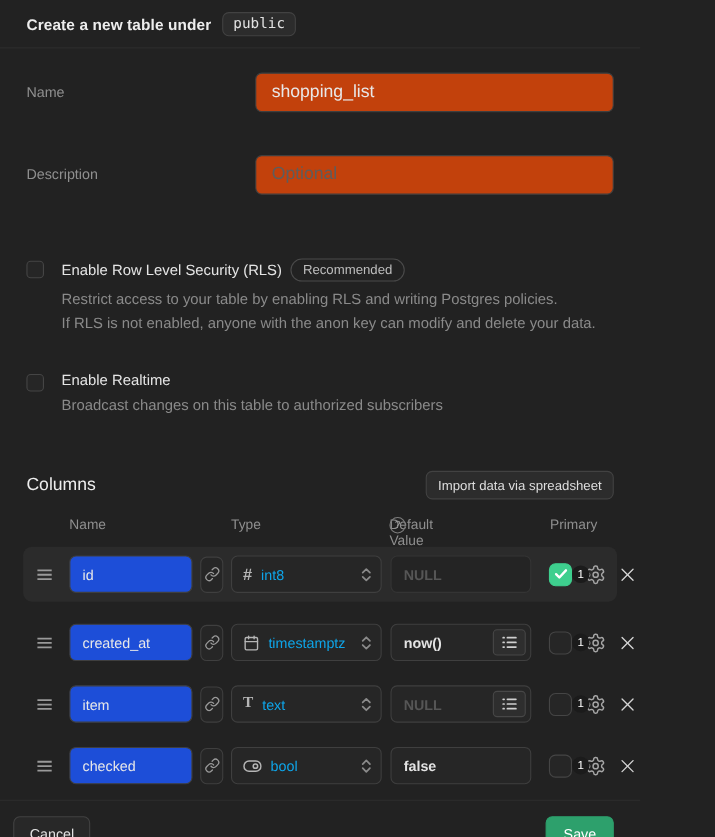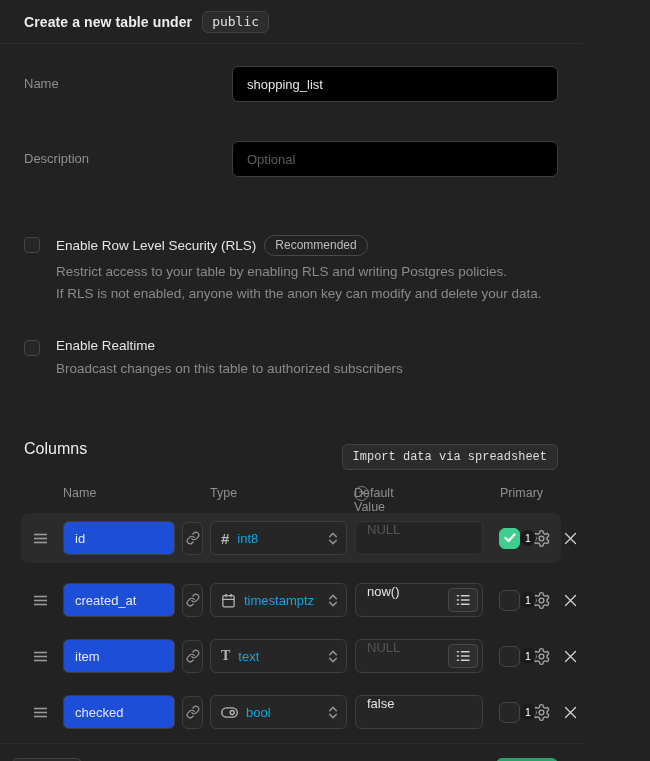--- a/index.html
+++ b/index.html
@@ -24,22 +24,22 @@
     background:#2c2c2c; border:1px solid #424242; border-radius:6px;
     padding:3px 9px 4px; line-height:1;
   }
 
   
   .form-section { padding:22px 24px 0; }
   .form-row { display:flex; align-items:flex-start; margin-bottom:39px; }
   .form-row:last-child { margin-bottom:33px; }
   .form-label { width:208px; flex:0 0 208px; color:#8f8f8f; font-size:13px; padding-top:10px; }
   .text-input {
-    flex:1; height:36px; background:#000000; border:1px solid #3f3f3f;
-    border-radius:6px; color:#e8e8e8; font-size:13px; padding:0 14px;
+    flex:1; height:36px; background:#c2410c; border:1px solid #3f3f3f;
+    border-radius:6px; color:#e8e8e8; font-size:16px; padding:0 14px;
     font-family:"Liberation Sans", sans-serif; outline:none;
   }
   .text-input::placeholder { color:#5d5d5d; }
 
   .divider { height:1px; background:#2d2d2d; width:100%; }
 
   
   .toggles-section { padding:25px 24px 0; }
   .toggle-row { display:flex; gap:16px; margin-bottom:33px; }
   .checkbox {
@@ -55,22 +55,21 @@
   }
   .toggle-desc { color:#8a8a8a; font-size:13.5px; line-height:22px; }
 
   
   .columns-section { padding:15px 24px 0; flex:1; }
   .columns-head { display:flex; align-items:center; justify-content:space-between; margin-bottom:16px;gap:32px; }
   .columns-title { font-size:16px; font-weight:500; color:#ededed; }
   .import-btn {
     background:#2c2c2c; border:1px solid #424242; border-radius:6px;
     color:#dedede; font-size:12px; padding:5px 10px; cursor:pointer;
-    font-family:Liberation Mono, monospace;
-    margin-top:16px;
+    font-family:Liberation Sans, sans-serif;
   }
   .rows-wrap { margin:0 -3px; }
   .cols-header { position:relative; height:17px; margin-bottom:10px; color:#8f8f8f; font-size:12.5px; }
   .cols-header span { position:absolute; top:0; display:inline-flex; align-items:center; gap:6px; }
   .ch-name { left:42px; } .ch-type { left:189px; } .ch-default { left:333px; } .ch-primary { left:479px; }
   .help-icon {
     width:15px; height:15px; border:1.2px solid #7d7d7d; border-radius:50%;
     display:inline-flex; align-items:center; justify-content:center;
     font-size:9.5px; color:#9a9a9a;
   }
@@ -95,21 +94,21 @@
     width:137px; flex:0 0 137px; height:34px; margin-right:8px;
     background:#262626; border:1px solid #3f3f3f; border-radius:6px;
     display:flex; align-items:center; padding:0 7px 0 10px; gap:8px; cursor:pointer;
   }
   .type-ic { color:#b5b5b5; display:inline-flex; flex:0 0 auto; font-weight:700; }
   .type-label { color:#0ea5e9; font-size:13px; flex:1; overflow:hidden; white-space:nowrap; }
   .chevrons { color:#8a8a8a; display:inline-flex; flex:0 0 auto; }
   .default-field {
     width:128px; flex:0 0 128px; height:34px; margin-right:16px; position:relative;
     background:#262626; border:1px solid #3f3f3f; border-radius:6px;
-    display:flex; padding:0 11px; cursor:text;
+    display:flex; align-items:center; padding:0 11px; cursor:text;font-weight:bold;
   }
   .default-field.disabled { background:#242424; border-color:#343434; }
   .default-text { color:#e3e3e3; font-size:13px; }
   .default-text.ph { color:#565656; }
   .list-btn {
     position:absolute; right:4px; top:4px; width:30px; height:24px;
     background:#2e2e2e; border:1px solid #474747; border-radius:4px;
     display:inline-flex; align-items:center; justify-content:center;
     color:#cfcfcf; cursor:pointer; padding:0;
   }

